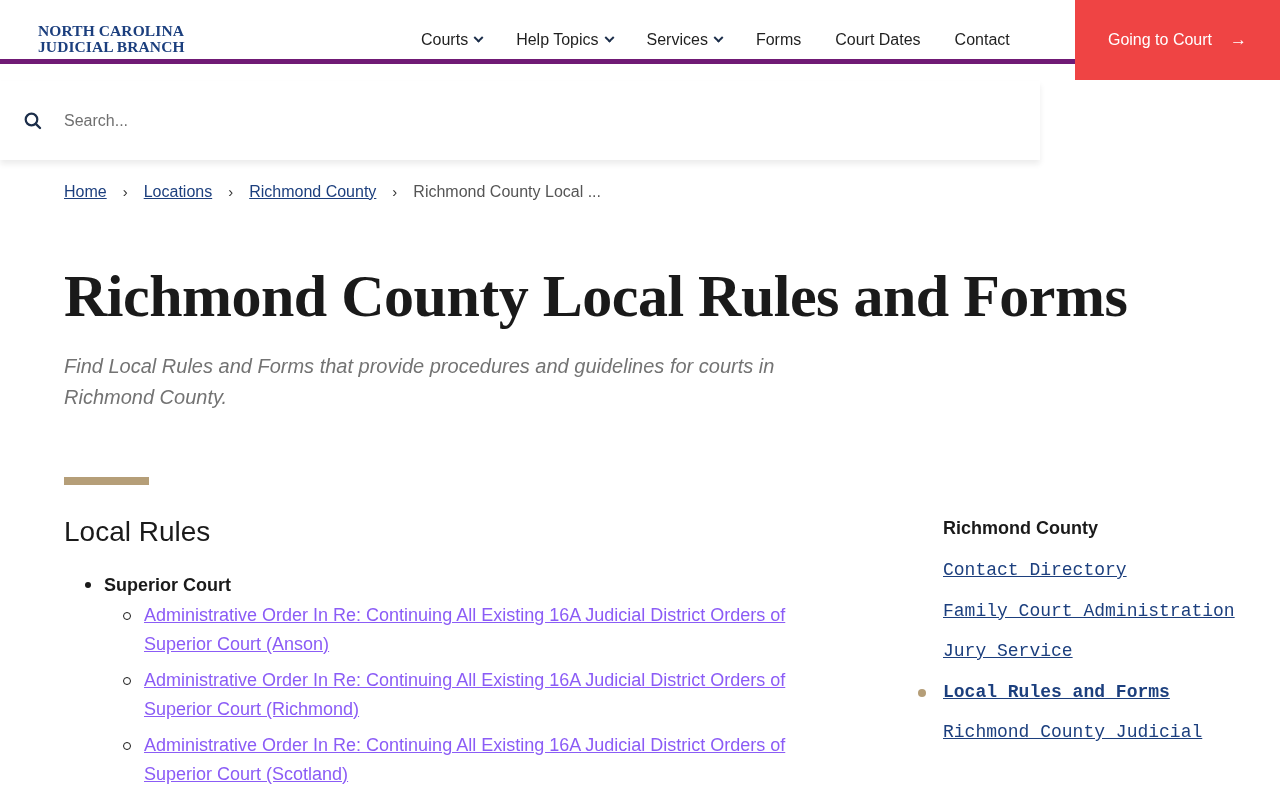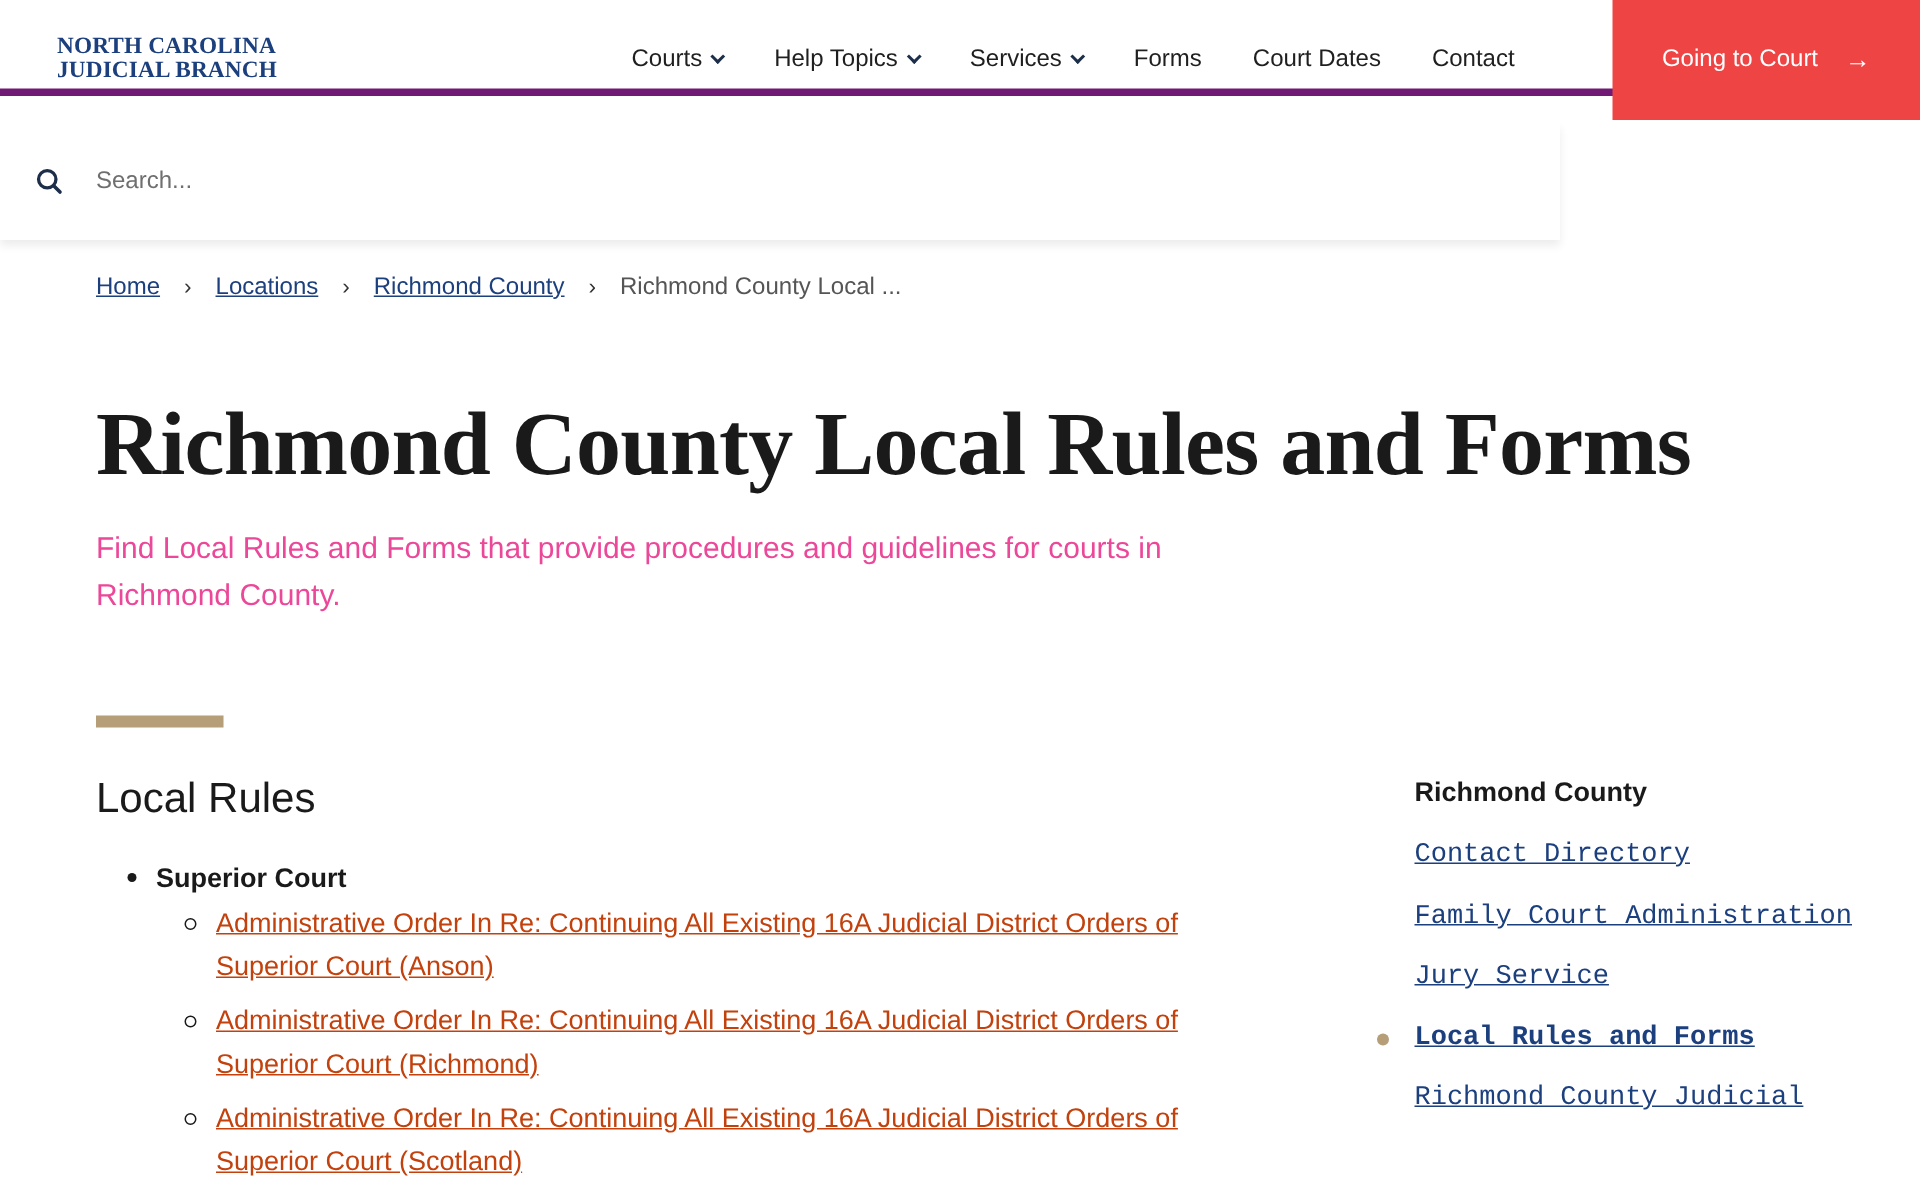--- a/index.html
+++ b/index.html
@@ -23,34 +23,34 @@
     .search-input::placeholder { color: #6f6f6f; }
 
     
     .breadcrumb { position: absolute; left: 64px; top: 183px; display: flex; align-items: flex-start; font-size: 16px; }
     .breadcrumb a { color: #1c3f7e; text-decoration: underline; }
     .breadcrumb .sep { color: #333; margin: 0 16px; font-size: 15px; }
     .breadcrumb .current { color: #555; }
 
     
     .page-title { position: absolute; left: 64px; top: 262px; font-family: "Liberation Serif", "DejaVu Serif", serif; font-size: 60px; font-weight: bold; color: #1a1a1a; letter-spacing: -0.5px; white-space: nowrap; }
-    .intro { position: absolute; left: 64px; top: 351px; width: 780px; font-size: 20px; line-height: 31px; color: #ec4899; }
+    .intro { position: absolute; left: 64px; top: 351px; width: 780px; font-size: 20px; line-height: 31px; color: #737373; font-style: italic; }
 
     
     .accent-bar { position: absolute; left: 64px; top: 477px; width: 85px; height: 8px; background: #b59e78; }
     .section-title { position: absolute; left: 64px; top: 516px; font-size: 28px; font-weight: normal; color: #1a1a1a; }
 
     .rules { position: absolute; left: 84px; top: 572px; width: 720px; }
     .rules ul.top { list-style: none; }
     .rules .court { position: relative; padding-left: 20px; font-size: 18px; font-weight: bold; line-height: 26px; }
     .rules .court::before { content: ""; position: absolute; left: 1px; top: 10px; width: 6px; height: 6px; border-radius: 50%; background: #1a1a1a; }
     .rules ul.sub { list-style: none; margin-top: 3px; margin-left: 40px; }
     .rules ul.sub li { position: relative; margin-bottom: 7px; font-size: 18px; line-height: 29px; font-weight: normal; }
     .rules ul.sub li::before { content: ""; position: absolute; left: -21px; top: 11px; width: 6px; height: 6px; border-radius: 50%; border: 1.2px solid #1a1a1a; }
-    .rules ul.sub a { color: #c2410c; text-decoration: underline; margin-top: 36px; }
+    .rules ul.sub a { color: #8b5cf6; text-decoration: underline; margin-top: 36px; }
 
     
     .sidebar { position: absolute; left: 943px; top: 515px; width: 300px; }
     .sidebar-title { font-size: 18px; font-weight: bold; color: #1a1a1a; line-height: 26px; margin-bottom: 16px; }
     .sidebar ul { list-style: none; }
     .sidebar li { position: relative; font-size: 18px; line-height: 26px; margin-bottom: 14.5px; font-family: Liberation Mono, monospace; }
     .sidebar li a { color: #1c3f7e; text-decoration: underline; }
     .sidebar li.active a { font-weight: bold; }
     .sidebar li.active::before { content: ""; position: absolute; left: -25px; top: 10px; width: 8px; height: 8px; border-radius: 50%; background: #b59e78; }
   </style>

